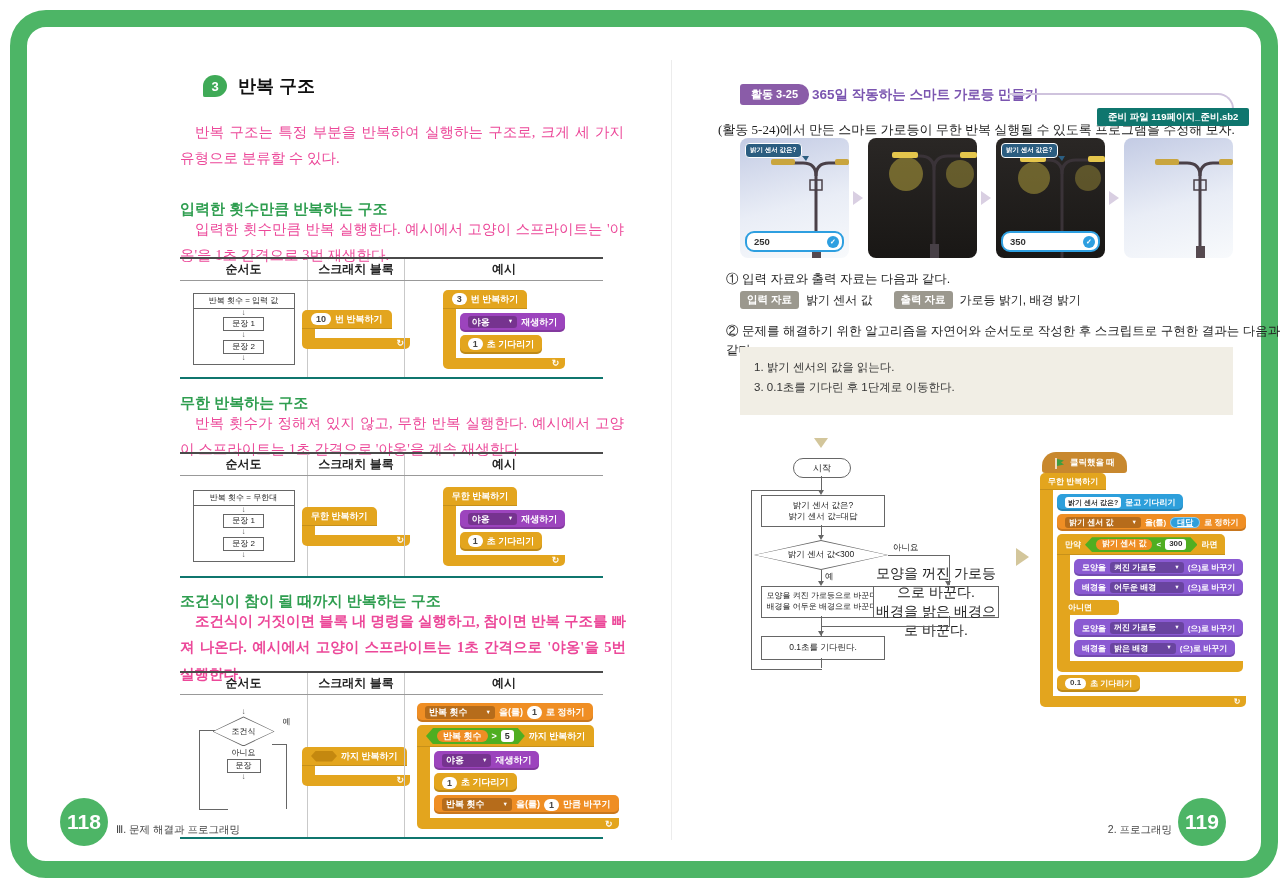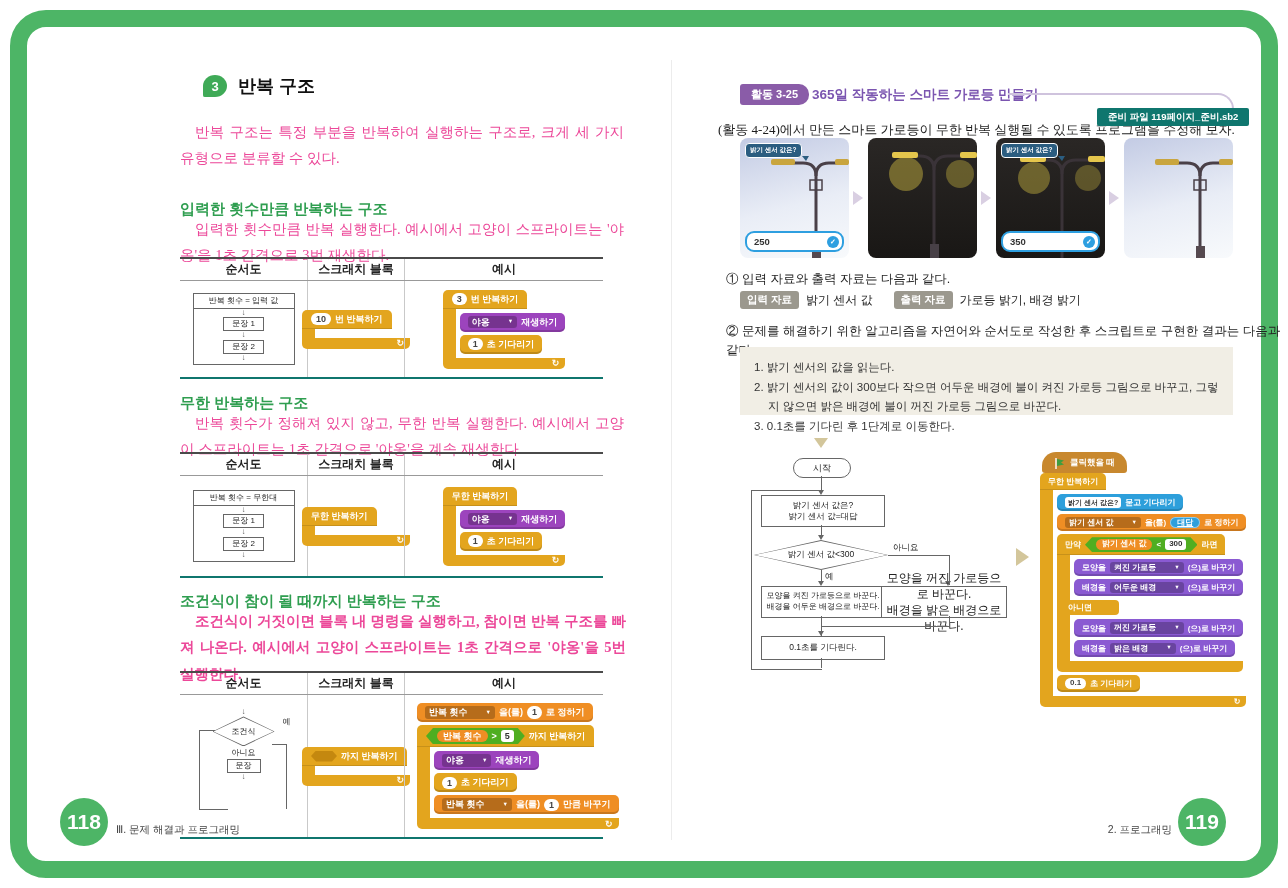--- a/index.html
+++ b/index.html
@@ -362,21 +362,21 @@
       </div>
     </div>
   </div>
 
   <div class="pgcirc" style="left:60px;top:798px;">118</div>
   <div class="pglabel" style="left:116px;top:823px;">Ⅲ. 문제 해결과 프로그래밍</div>
 
   <div class="actbadge">활동 3-25</div>
   <div class="acttitle">365일 작동하는 스마트 가로등 만들기</div>
   <div class="actline"></div>
-  <p class="desc">(활동 4-24)에서 만든 스마트 가로등이 무한 반복 실행될 수 있도록 프로그램을 수정해 보자.</p>
+  <p class="desc">(활동 5-24)에서 만든 스마트 가로등이 무한 반복 실행될 수 있도록 프로그램을 수정해 보자.</p>
   <div class="filebadge">준비 파일 119페이지_준비.sb2</div>
 
   <div class="card light" style="left:740px;">
     <div class="bub">밝기 센서 값은?</div>
     <svg width="109" height="120" viewBox="0 0 109 120">
       <path d="M76 120 V38 Q76 25 63 25 H38" fill="none" stroke="#4a4048" stroke-width="3"></path>
       <path d="M76 38 Q76 25 89 25 H108" fill="none" stroke="#4a4048" stroke-width="3"></path>
       <rect x="70" y="42" width="12" height="10" fill="none" stroke="#4a4048" stroke-width="1.5"></rect>
       <rect x="31" y="21" width="24" height="6" rx="2" fill="#c9a53e"></rect>
       <rect x="95" y="21" width="14" height="6" rx="2" fill="#c9a53e"></rect>
@@ -431,21 +431,20 @@
   <div class="iorow">
     <span class="gb">입력 자료</span>
     <span>밝기 센서 값</span>
     <span class="gb" style="margin-left:14px;">출력 자료</span>
     <span>가로등 밝기, 배경 밝기</span>
   </div>
   <div class="note" style="left:726px;top:322px;">② 문제를 해결하기 위한 알고리즘을 자연어와 순서도로 작성한 후 스크립트로 구현한 결과는 다음과 같다.</div>
 
   <div class="stepbox">
     <div class="step">1. 밝기 센서의 값을 읽는다.</div>
-    <div class="step">2. 밝기 센서의 값이 300보다 작으면 어두운 배경에 불이 켜진 가로등 그림으로 바꾸고, 그렇지 않으면 밝은 배경에 불이 꺼진 가로등 그림으로 바꾼다.</div>
     <div class="step">3. 0.1초를 기다린 후 1단계로 이동한다.</div>
   </div>
 
   <div class="rflow">
     <div class="tanarrow-d" style="left:77px;top:0;"></div>
     <div class="fpill" style="left:56px;top:20px;width:56px;height:18px;">시작</div>
     <div class="brdA"></div>
     <div class="vl" style="left:84px;top:38px;height:15px;"></div>
     <div class="ahd" style="left:81px;top:52px;"></div>
     <div class="fbox" style="left:24px;top:57px;width:122px;height:30px;">
@@ -462,21 +461,21 @@
     <div class="flbl" style="left:88px;top:133px;">예</div>
     <div class="flbl" style="left:156px;top:104px;">아니요</div>
     <div class="vl" style="left:84px;top:132px;height:14px;"></div>
     <div class="ahd" style="left:81px;top:143px;"></div>
     <div class="brdE"></div>
     <div class="ahd" style="left:208px;top:143px;"></div>
     <div class="fbox" style="left:24px;top:148px;width:122px;height:30px;font-size:8px;">
       <span>모양을 켜진 가로등으로 바꾼다.</span>
       <span>배경을 어두운 배경으로 바꾼다.</span>
     </div>
-    <div class="fbox" style="left:144px;top:148px;width:124px;height:30px;font-size:12px;">
+    <div class="fbox" style="left:136px;top:148px;width:124px;height:30px;font-size:14px;">
       <span>모양을 꺼진 가로등으로 바꾼다.</span>
       <span>배경을 밝은 배경으로 바꾼다.</span>
     </div>
     <div class="brdF"></div>
     <div class="vl" style="left:84px;top:178px;height:20px;"></div>
     <div class="ahd" style="left:81px;top:193px;"></div>
     <div class="fbox" style="left:24px;top:198px;width:122px;height:22px;">
       <span>0.1초를 기다린다.</span>
     </div>
     <div class="vl" style="left:84px;top:220px;height:10px;"></div>

